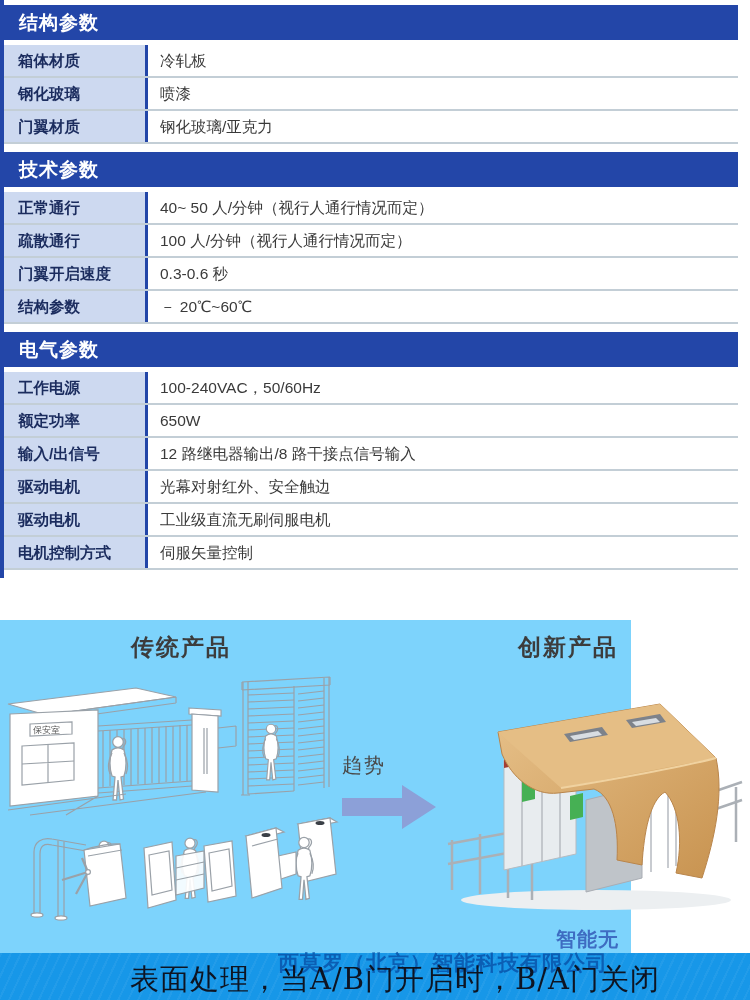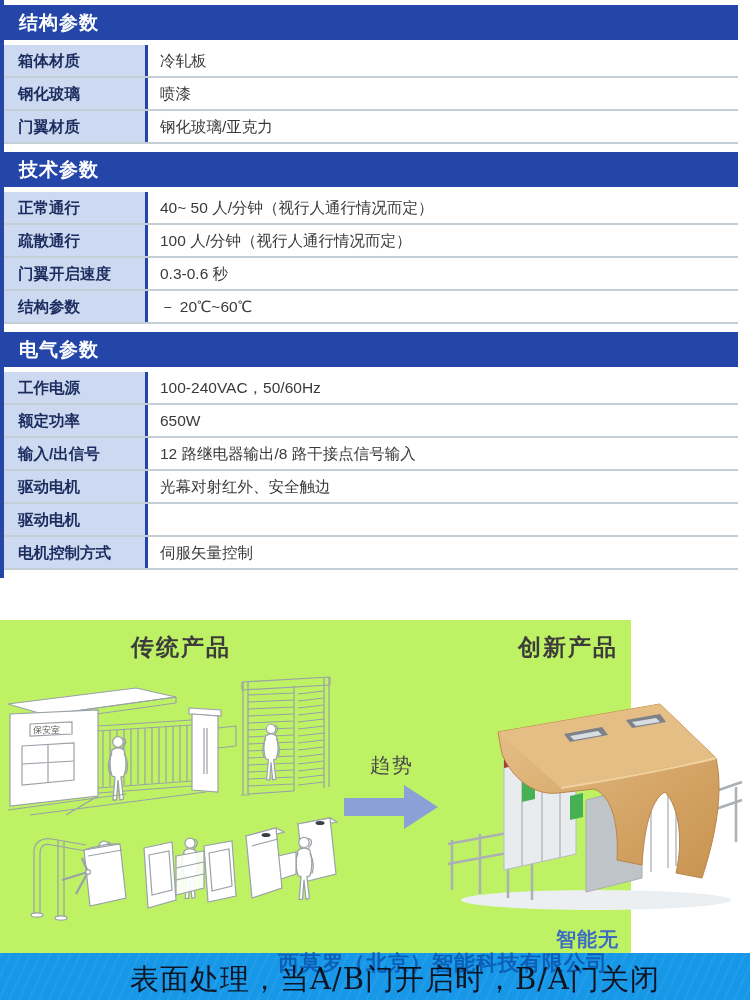--- a/index.html
+++ b/index.html
@@ -19,32 +19,32 @@
               font-weight:bold;line-height:35px;padding-left:15px;margin-bottom:5px;
               letter-spacing:1px;}
   .row{display:flex;height:31px;border-bottom:2px solid #c3ced6;background:#fff;align-items:center;}
   .cell-label{width:127px;padding-left:14px;background:var(--label-bg);color:var(--label-text);
               font-weight:bold;font-size:15.5px;line-height:31px;
               border-right:3px solid var(--header-blue);white-space:nowrap;}
   .cell-value{flex:1;padding-left:12px;font-size:15.5px;color:#3a3a3a;line-height:31px;
               white-space:nowrap;}
 
   
-  .compare{position:absolute;top:620px;left:0;width:631px;height:333px;background:#bef264;}
+  .compare{position:absolute;top:620px;left:0;width:631px;height:333px;background:#7dd3fc;}
   .cmp-title{position:absolute;font-size:23px;font-weight:bold;color:#3c3c3c;letter-spacing:2px;}
   .t-trad{left:131px;top:12px;}
   .t-inno{left:518px;top:12px;}
   .ill{position:absolute;}
   .ill-gatehouse{left:6px;top:50px;}
   .ill-fullheight{left:240px;top:54px;}
   .ill-tripod{left:26px;top:196px;}
   .ill-swing{left:142px;top:196px;}
   .ill-flap{left:244px;top:190px;}
   .ill-inno{left:446px;top:62px;}
-  .trend{position:absolute;left:342px;top:132px;width:100px;text-align:center;}
+  .trend{position:absolute;left:342px;top:132px;width:100px;}
   .trend-label{font-size:20px;color:#4a4a4a;margin-bottom:3px;letter-spacing:2px;}
   .inno-caption{position:absolute;left:540px;top:306px;font-size:20px;font-weight:bold;
                 color:var(--caption-blue);letter-spacing:1px;margin-left:16px;}
 
   
   .banner{position:absolute;top:953px;left:0;width:750px;height:47px;
           background:
             repeating-linear-gradient(115deg,rgba(255,255,255,.05) 0 2px,rgba(255,255,255,0) 2px 9px),
             var(--banner-blue); padding-left: 20px;}
   .banner-text{position:relative;z-index:2;width:100%;text-align:center;padding-top:7px;
@@ -128,20 +128,21 @@
       <div class="row">
         <div class="cell-label">输入/出信号</div>
         <div class="cell-value">12 路继电器输出/8 路干接点信号输入</div>
       </div>
       <div class="row">
         <div class="cell-label">驱动电机</div>
         <div class="cell-value">光幕对射红外、安全触边</div>
       </div>
       <div class="row">
         <div class="cell-label">驱动电机</div>
+        <div class="cell-value">工业级直流无刷伺服电机</div>
       </div>
       <div class="row">
         <div class="cell-label">电机控制方式</div>
         <div class="cell-value">伺服矢量控制</div>
       </div>
     </section>
   </div>
 
   <div class="compare">
     <div class="cmp-title t-trad">传统产品</div>

